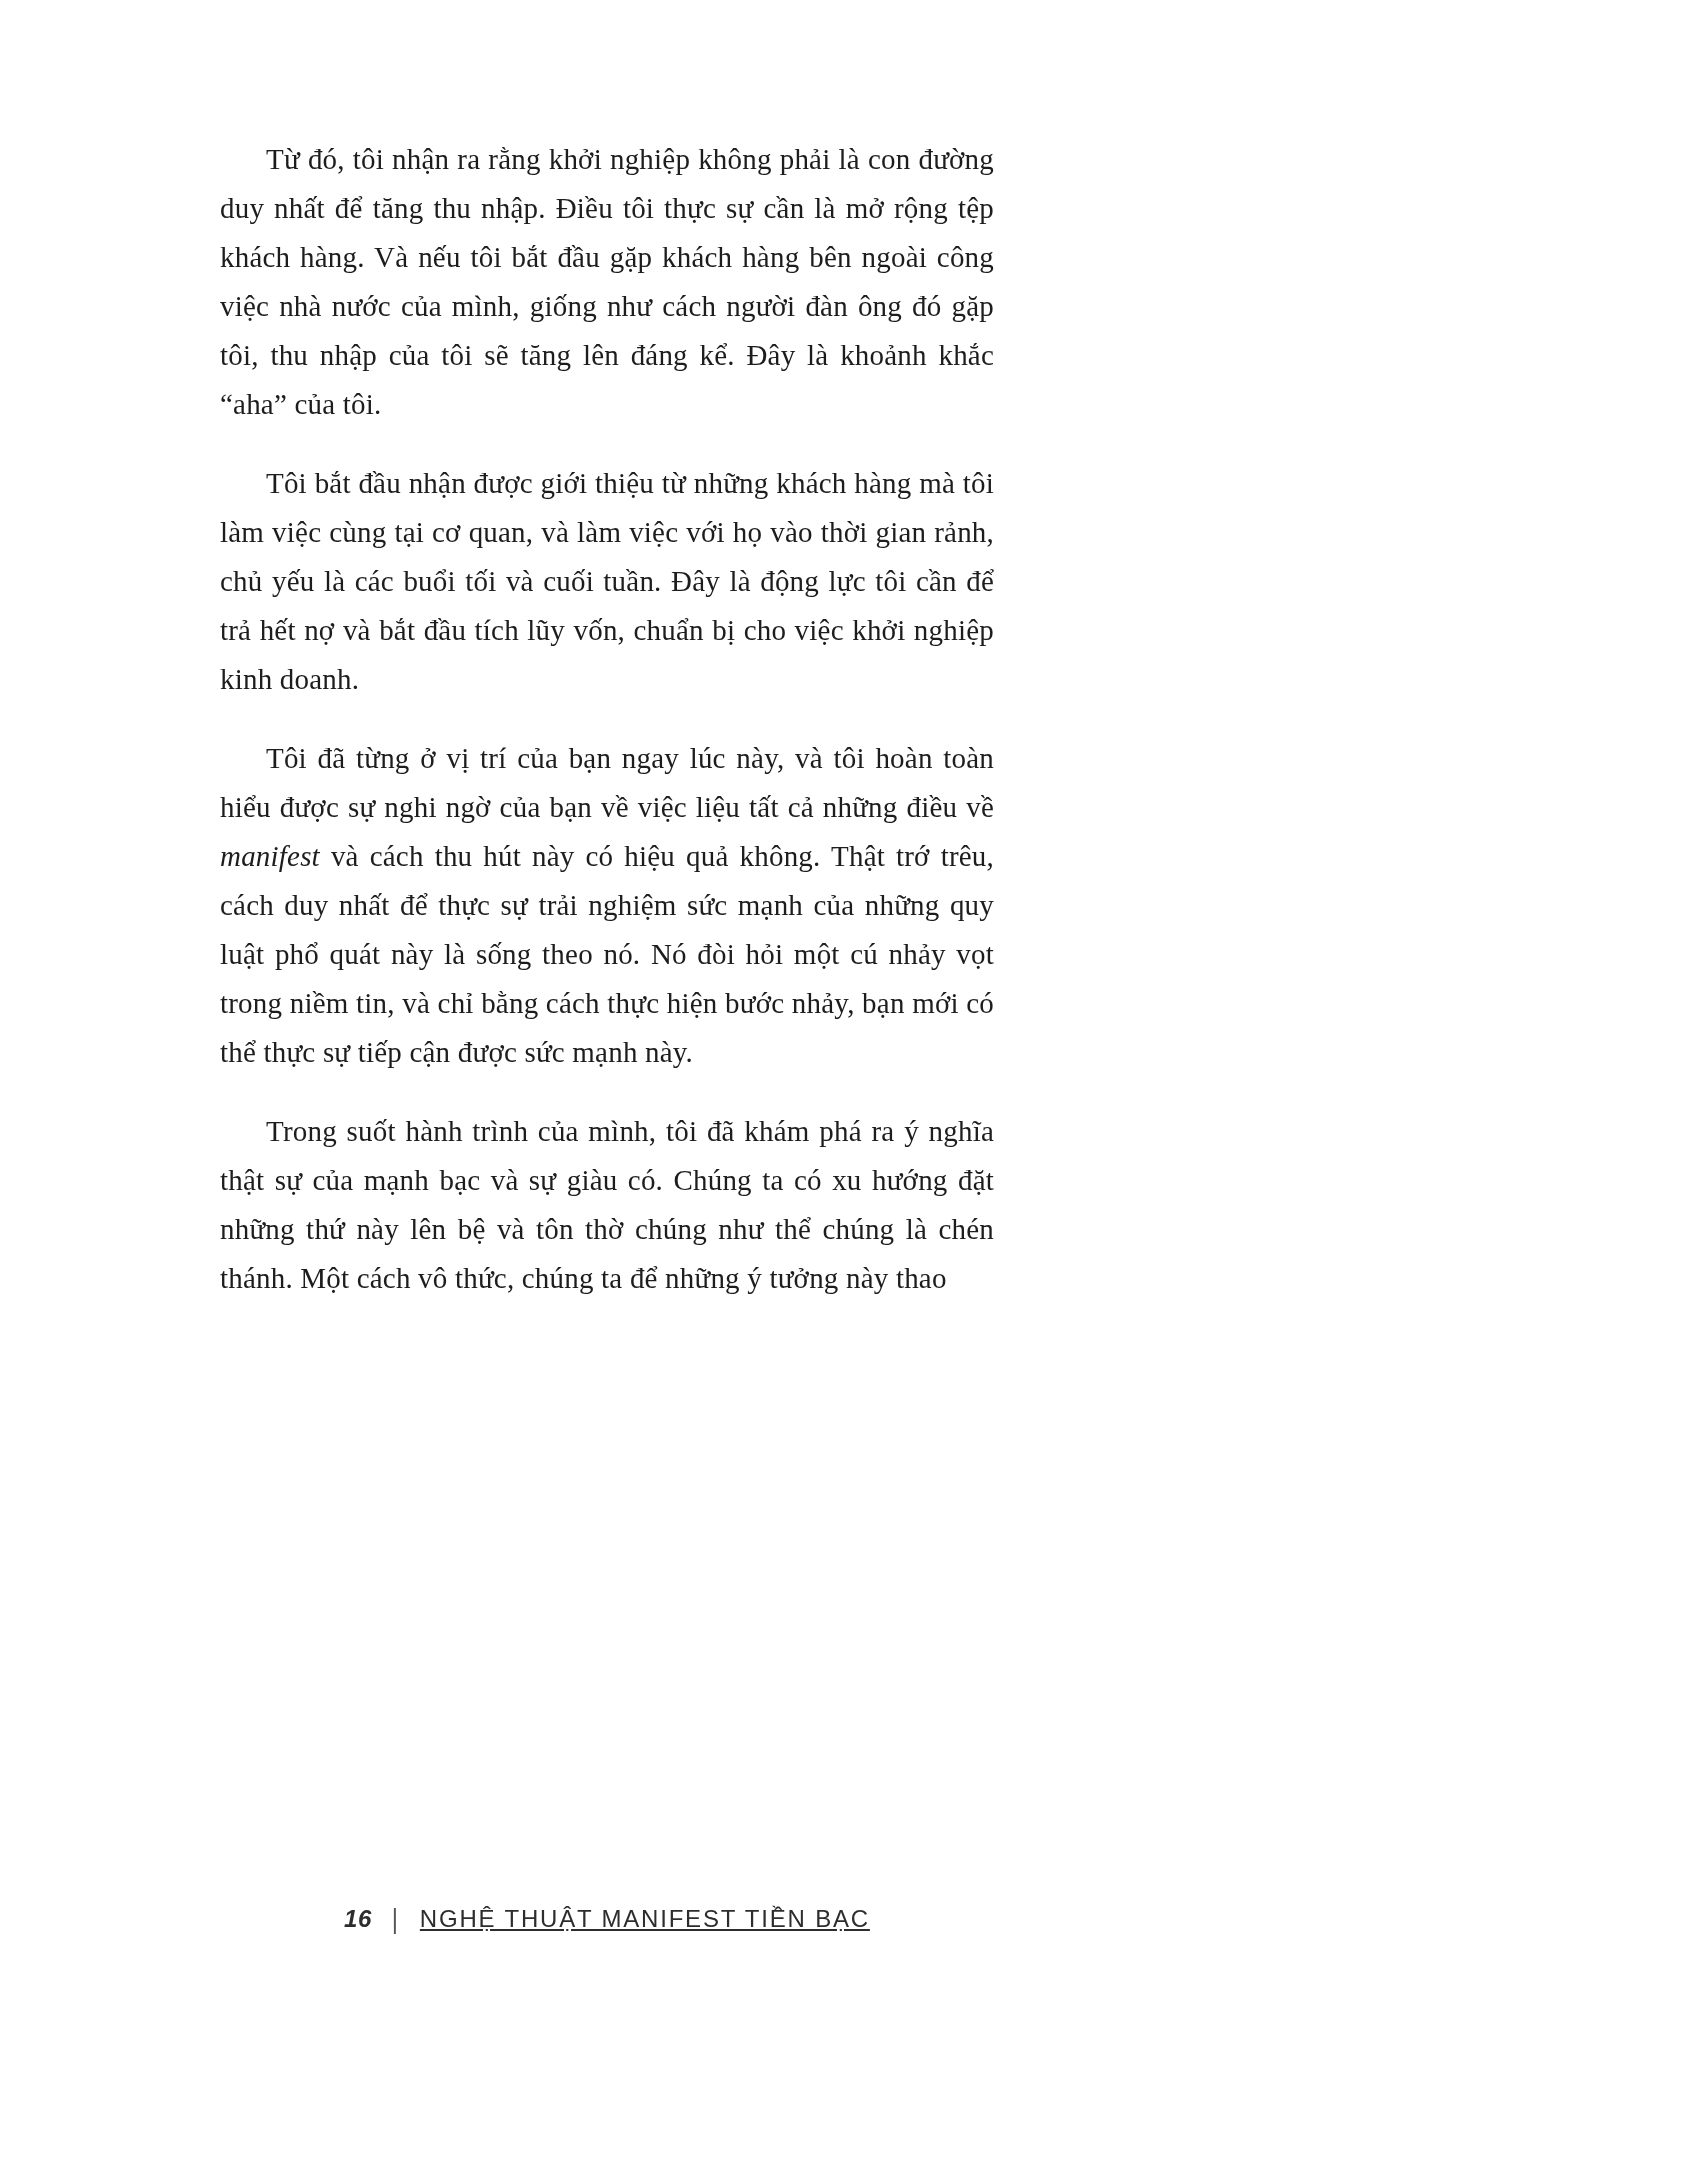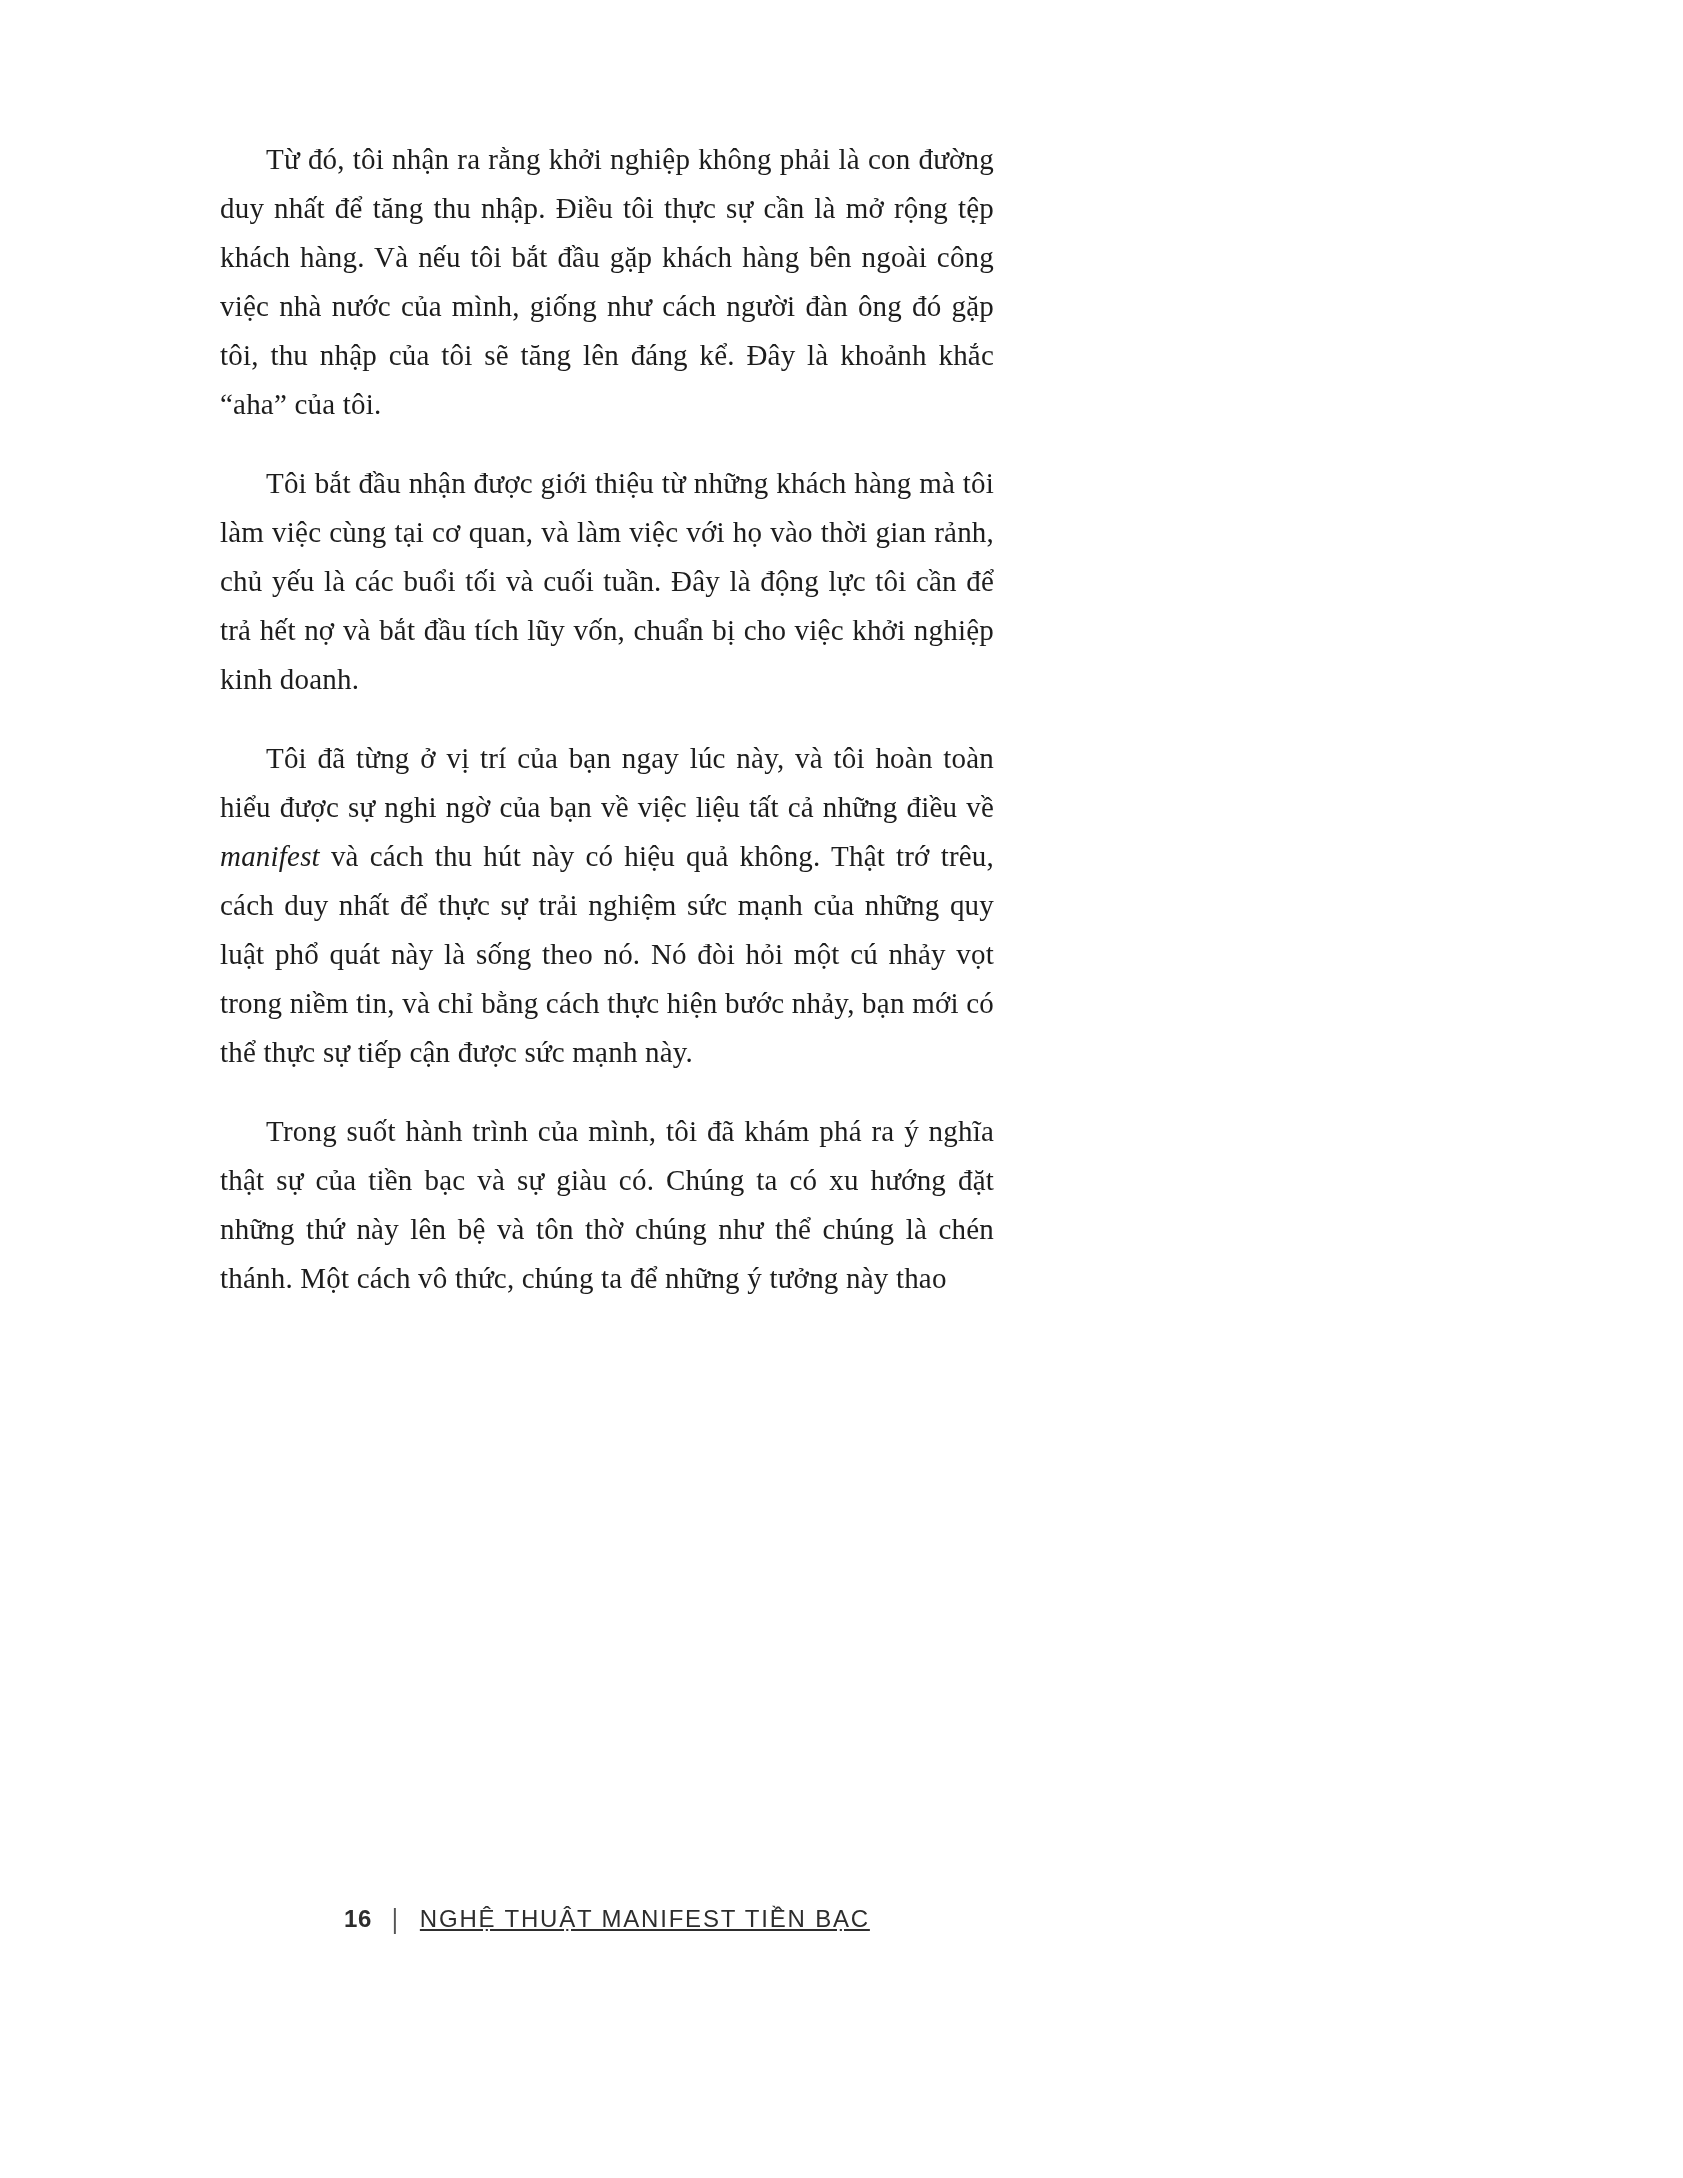--- a/index.html
+++ b/index.html
@@ -47,20 +47,21 @@
     text-align: center;
     font-family: "Liberation Sans", sans-serif;
     font-size: 24px;
     color: #2d2d2d;
     letter-spacing: 1.8px;
     white-space: nowrap;
   }
   .footer .pnum {
     font-weight: bold;
     letter-spacing: 0.5px;
+    font-style: italic;
   }
   .footer .sep {
     display: inline-block;
     margin: 0 20px;
     color: #555555;
     font-weight: 300;
     transform: scaleY(1.15);
   }
   .footer .btitle {
     text-transform: uppercase;
@@ -69,20 +70,20 @@
 </style>
 </head>
 <body>
 
 <div class="page">
   <main class="content">
     <div id="paragraphs">
         <p><span>Từ đó, tôi nhận ra rằng khởi nghiệp không phải là con đường duy nhất để tăng thu nhập. Điều tôi thực sự cần là mở rộng tệp khách hàng. Và nếu tôi bắt đầu gặp khách hàng bên ngoài công việc nhà nước của mình, giống như cách người đàn ông đó gặp tôi, thu nhập của tôi sẽ tăng lên đáng kể. Đây là khoảnh khắc “aha” của tôi.</span></p>
         <p><span>Tôi bắt đầu nhận được giới thiệu từ những khách hàng mà tôi làm việc cùng tại cơ quan, và làm việc với họ vào thời gian rảnh, chủ yếu là các buổi tối và cuối tuần. Đây là động lực tôi cần để trả hết nợ và bắt đầu tích lũy vốn, chuẩn bị cho việc khởi nghiệp kinh doanh.</span></p>
         <p><span>Tôi đã từng ở vị trí của bạn ngay lúc này, và tôi hoàn toàn hiểu được sự nghi ngờ của bạn về việc liệu tất cả những điều về </span><em>manifest</em><span> và cách thu hút này có hiệu quả không. Thật trớ trêu, cách duy nhất để thực sự trải nghiệm sức mạnh của những quy luật phổ quát này là sống theo nó. Nó đòi hỏi một cú nhảy vọt trong niềm tin, và chỉ bằng cách thực hiện bước nhảy, bạn mới có thể thực sự tiếp cận được sức mạnh này.</span></p>
-        <p><span>Trong suốt hành trình của mình, tôi đã khám phá ra ý nghĩa thật sự của tiền bạc và sự giàu có. Chúng ta có xu hướng đặt những thứ này lên bệ và tôn thờ chúng như thể chúng là chén thánh. Một cách vô thức, chúng ta để những ý tưởng này thao</span></p>
+        <p><span>Trong suốt hành trình của mình, tôi đã khám phá ra ý nghĩa thật sự của mạnh bạc và sự giàu có. Chúng ta có xu hướng đặt những thứ này lên bệ và tôn thờ chúng như thể chúng là chén thánh. Một cách vô thức, chúng ta để những ý tưởng này thao</span></p>
       </div>
   </main>
   <footer class="footer">
     <span class="pnum">16</span><span class="sep">|</span><span class="btitle">NGHỆ THUẬT MANIFEST TIỀN BẠC</span>
   </footer>
 </div>
 
 
 </body></html>

